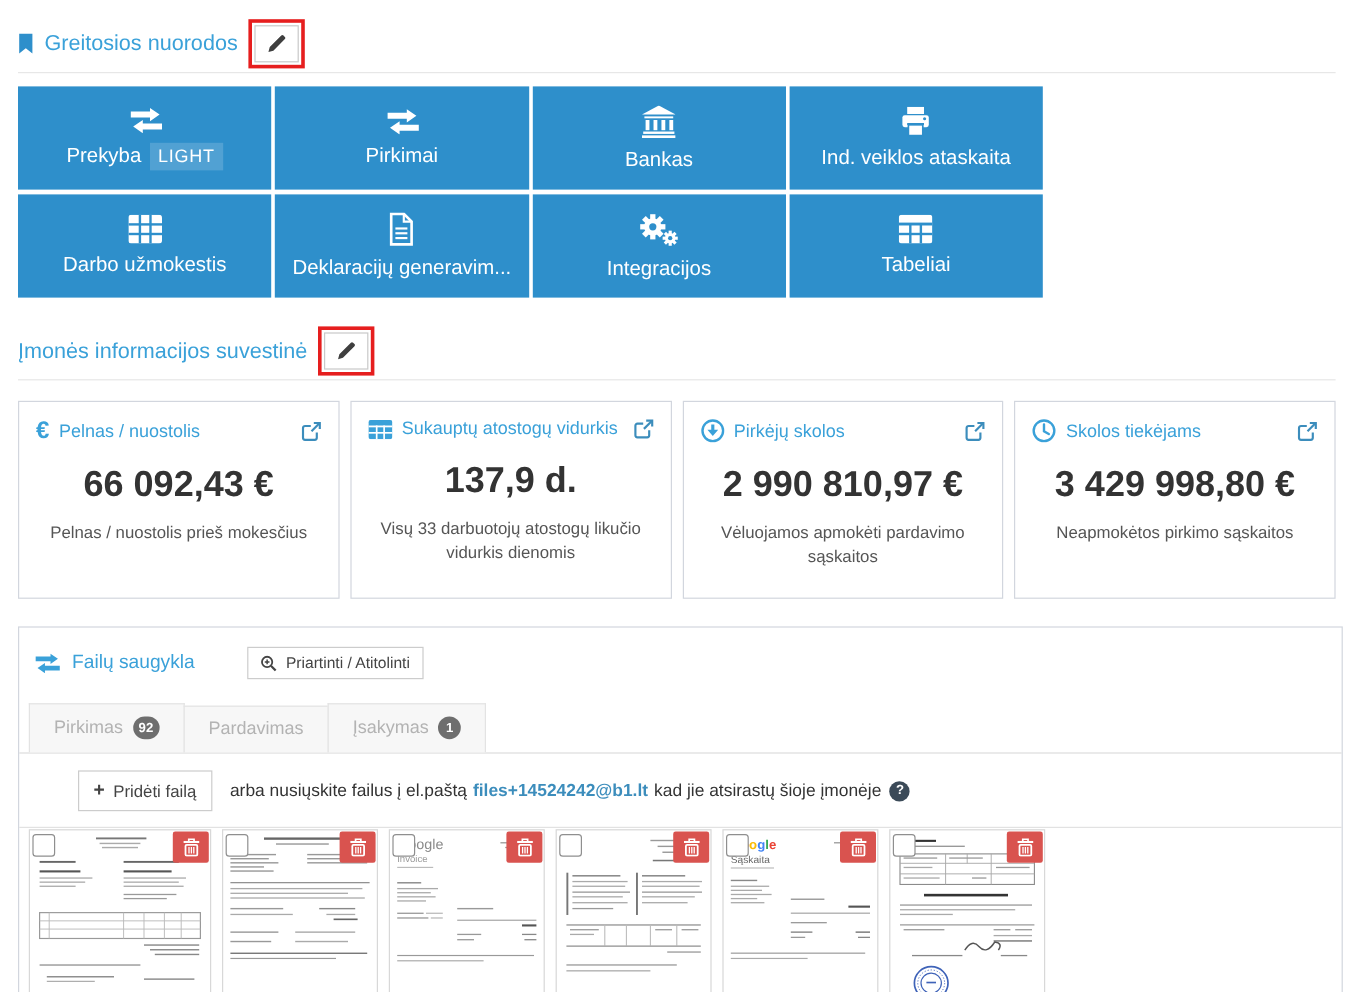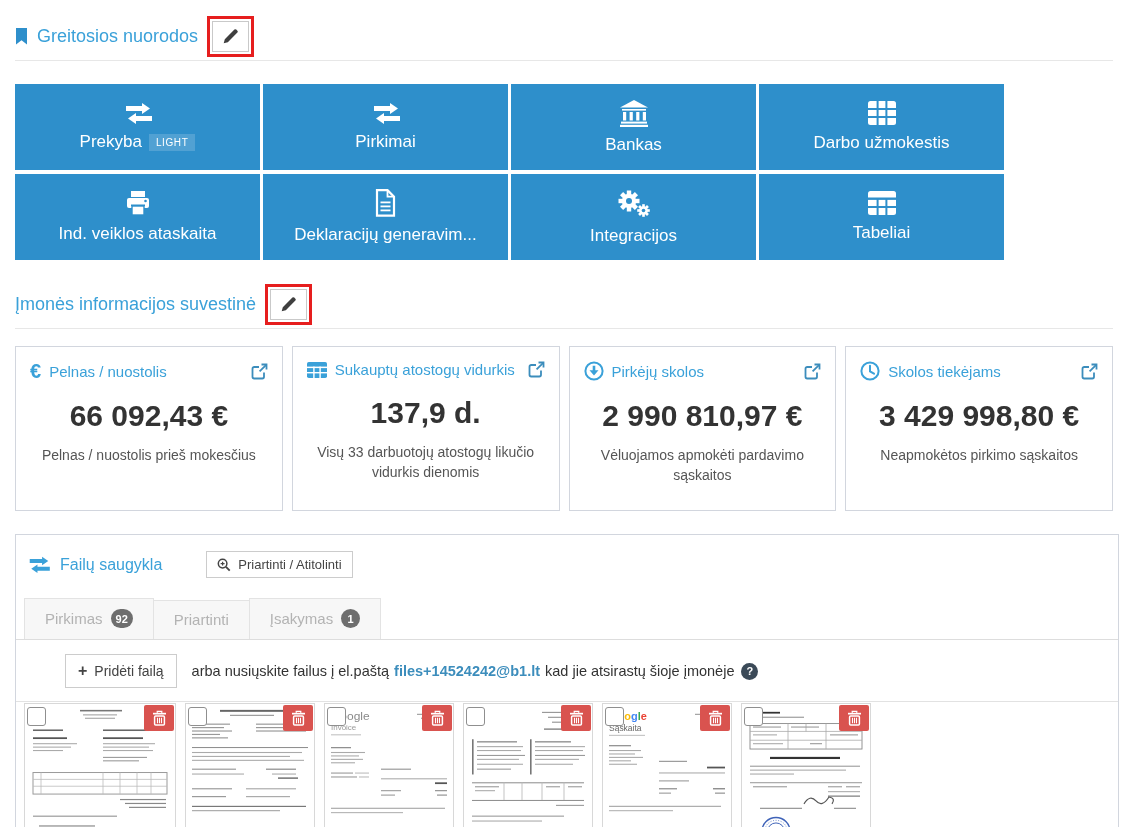--- a/index.html
+++ b/index.html
@@ -7,24 +7,24 @@
   .page { position:relative; width:1131px; height:827px; overflow:hidden; background:#fff; padding:14px 18px 0 15px; }
 
   
   .sec-head { display:flex; align-items:center; gap:9px; height:44px; }
   .sec-title { font-size:18px; color:#3aa1d9; }
   .red-box { border:3px solid #e61e1e; padding:2px; display:inline-flex; }
   .edit-btn { width:37px; height:31px; background:#fff; border:1px solid #c9c9c9; display:flex; align-items:center; justify-content:center; cursor:pointer; }
   .divider { height:1px; background:#e7e7e7; margin:2px 0 0 0; }
 
   
-  .tiles { margin-top:23px; width:989px; display:grid; grid-template-columns:repeat(4,1fr); gap:4px 3px; }
+  .tiles { margin-top:11px; width:854px; display:grid; grid-template-columns:repeat(4,1fr); gap:4px 3px; }
   .tile { height:86px; background:#2e8fcb; color:#fff; display:flex; flex-direction:column; align-items:center; justify-content:center; gap:8px; cursor:pointer; }
   .tile-label-row { display:flex; align-items:center; gap:7px; font-size:17px; }
-  .tile-badge { font-size:10px; letter-spacing:.6px; background:rgba(255,255,255,.17); padding:3px 7px; }
+  .tile-badge { font-size:15px; letter-spacing:.6px; background:rgba(255,255,255,.17); padding:3px 7px; }
 
   
   .sec2 { margin-top:22px; }
   .cards { margin-top:17px; display:flex; gap:9px; width:1098px; }
   .card { flex:1; height:165px; border:1px solid #d2d6de; background:#fff; padding:14px 14px; }
   .card-head { display:flex; align-items:center; gap:8px; }
   .card-title { font-size:15px; color:#3aa1d9; flex:1; white-space:nowrap; }
   .euro-glyph { font-size:20px; font-weight:bold; color:#3aa1d9; line-height:1; }
   .card-value { text-align:center; font-size:30px; font-weight:bold; color:#333; margin-top:18px; }
   .card-desc { text-align:center; font-size:14px; color:#555; margin-top:13px; line-height:1.4; padding:0 4px; }
@@ -112,42 +112,42 @@
           <rect x="22.8" y="12" width="3.2" height="8.5"></rect>
           <rect x="1" y="21.6" width="26" height="2"></rect>
           <rect x="0" y="24.8" width="28" height="2.2"></rect>
         </svg>
       <span class="tile-label-row">
           <span>Bankas</span>
         </span>
     </div>
 
     <div class="tile">
+      <svg width="26" height="25" viewBox="0 0 26 25">
+          <rect x="6" y="0" width="14" height="6" fill="#fff"></rect>
+          <rect x="2" y="7" width="22" height="10" rx="2" fill="#fff"></rect>
+          <circle cx="20.5" cy="10" r="1.3" fill="#2e8fcb"></circle>
+          <rect x="6" y="13.5" width="14" height="1.6" fill="#2e8fcb"></rect>
+          <rect x="7" y="15" width="12" height="9" fill="#fff" stroke="#2e8fcb" stroke-width="1.4"></rect>
+        </svg>
+      <span class="tile-label-row">
+          <span>Ind. veiklos ataskaita</span>
+        </span>
+    </div>
+
+    <div class="tile">
       <svg width="28" height="24" viewBox="0 0 28 24">
           <rect x="0" y="0" width="28" height="24" rx="2.5" fill="#fff"></rect>
           <rect x="8.6" y="0" width="2" height="24" fill="#2e8fcb"></rect>
           <rect x="17.4" y="0" width="2" height="24" fill="#2e8fcb"></rect>
           <rect x="0" y="7" width="28" height="2" fill="#2e8fcb"></rect>
           <rect x="0" y="15" width="28" height="2" fill="#2e8fcb"></rect>
         </svg>
       <span class="tile-label-row">
           <span>Darbo užmokestis</span>
-        </span>
-    </div>
-
-    <div class="tile">
-      <svg width="26" height="25" viewBox="0 0 26 25">
-          <rect x="6" y="0" width="14" height="6" fill="#fff"></rect>
-          <rect x="2" y="7" width="22" height="10" rx="2" fill="#fff"></rect>
-          <circle cx="20.5" cy="10" r="1.3" fill="#2e8fcb"></circle>
-          <rect x="6" y="13.5" width="14" height="1.6" fill="#2e8fcb"></rect>
-          <rect x="7" y="15" width="12" height="9" fill="#fff" stroke="#2e8fcb" stroke-width="1.4"></rect>
-        </svg>
-      <span class="tile-label-row">
-          <span>Ind. veiklos ataskaita</span>
         </span>
     </div>
 
     <div class="tile">
       <svg width="23" height="28" viewBox="0 0 23 28">
           <path d="M3 1.2 h10.5 l6.5 6.5 v19 H3 z" fill="none" stroke="#fff" stroke-width="2.2"></path>
           <path d="M13.5 1.2 v6.5 h6.5" fill="none" stroke="#fff" stroke-width="1.8"></path>
           <rect x="6.5" y="12.5" width="10" height="1.8" fill="#fff"></rect>
           <rect x="6.5" y="16.5" width="10" height="1.8" fill="#fff"></rect>
           <rect x="6.5" y="20.5" width="10" height="1.8" fill="#fff"></rect>
@@ -308,21 +308,21 @@
         <span>Priartinti / Atitolinti</span>
       </button>
     </div>
 
     <div class="tabs">
       <div class="tab">
         <span>Pirkimas</span>
         <span class="count-badge">92</span>
       </div>
       <div class="tab">
-        <span>Priartinti</span>
+        <span>Pardavimas</span>
       </div>
       <div class="tab">
         <span>Įsakymas</span>
         <span class="count-badge">1</span>
       </div>
     </div>
 
     <div class="add-row">
       <button class="btn btn-add">
         <span class="plus-glyph">+</span>

